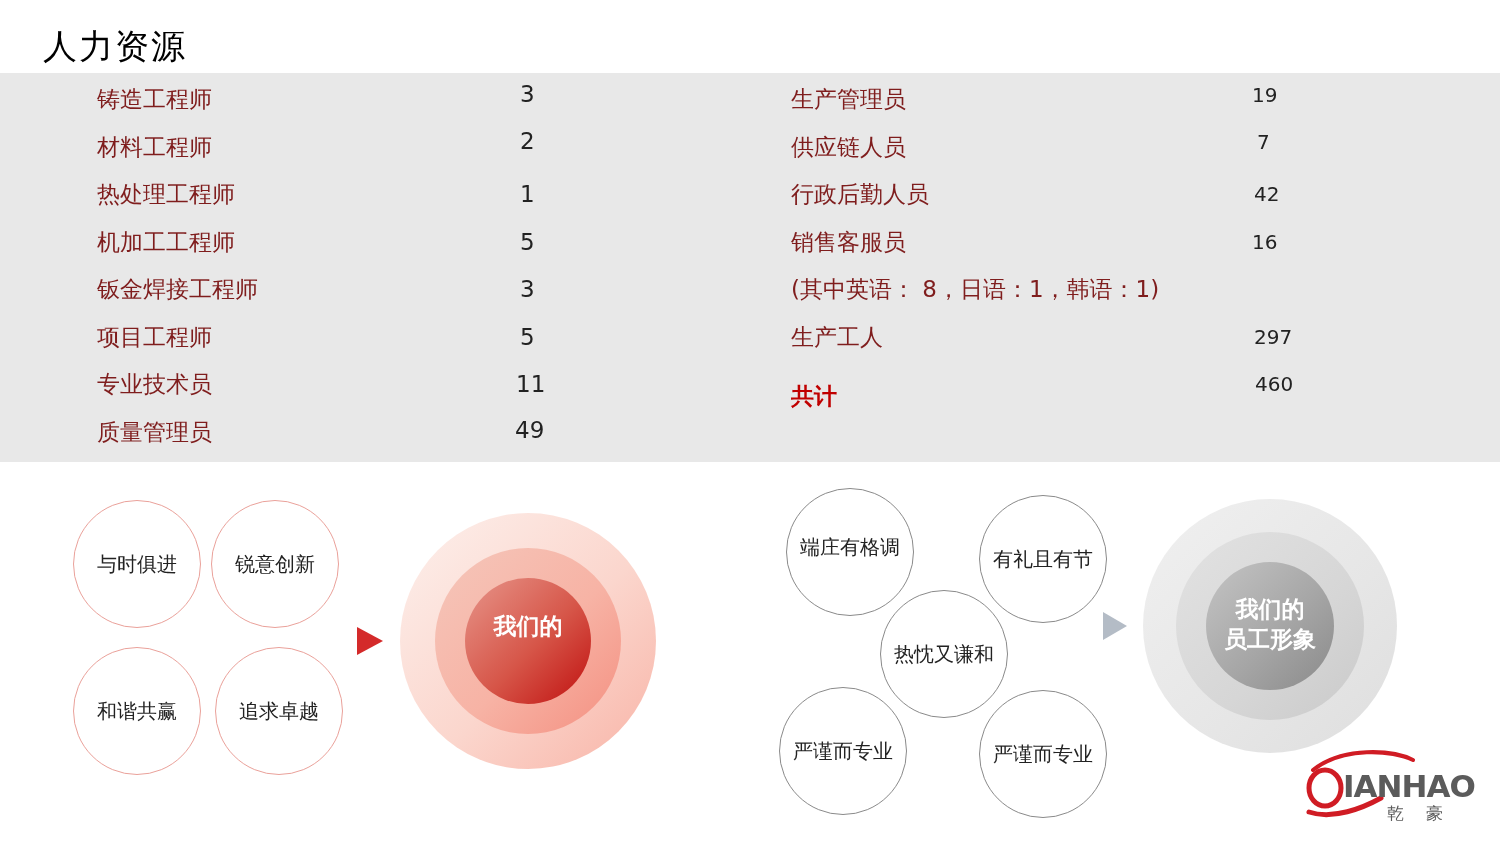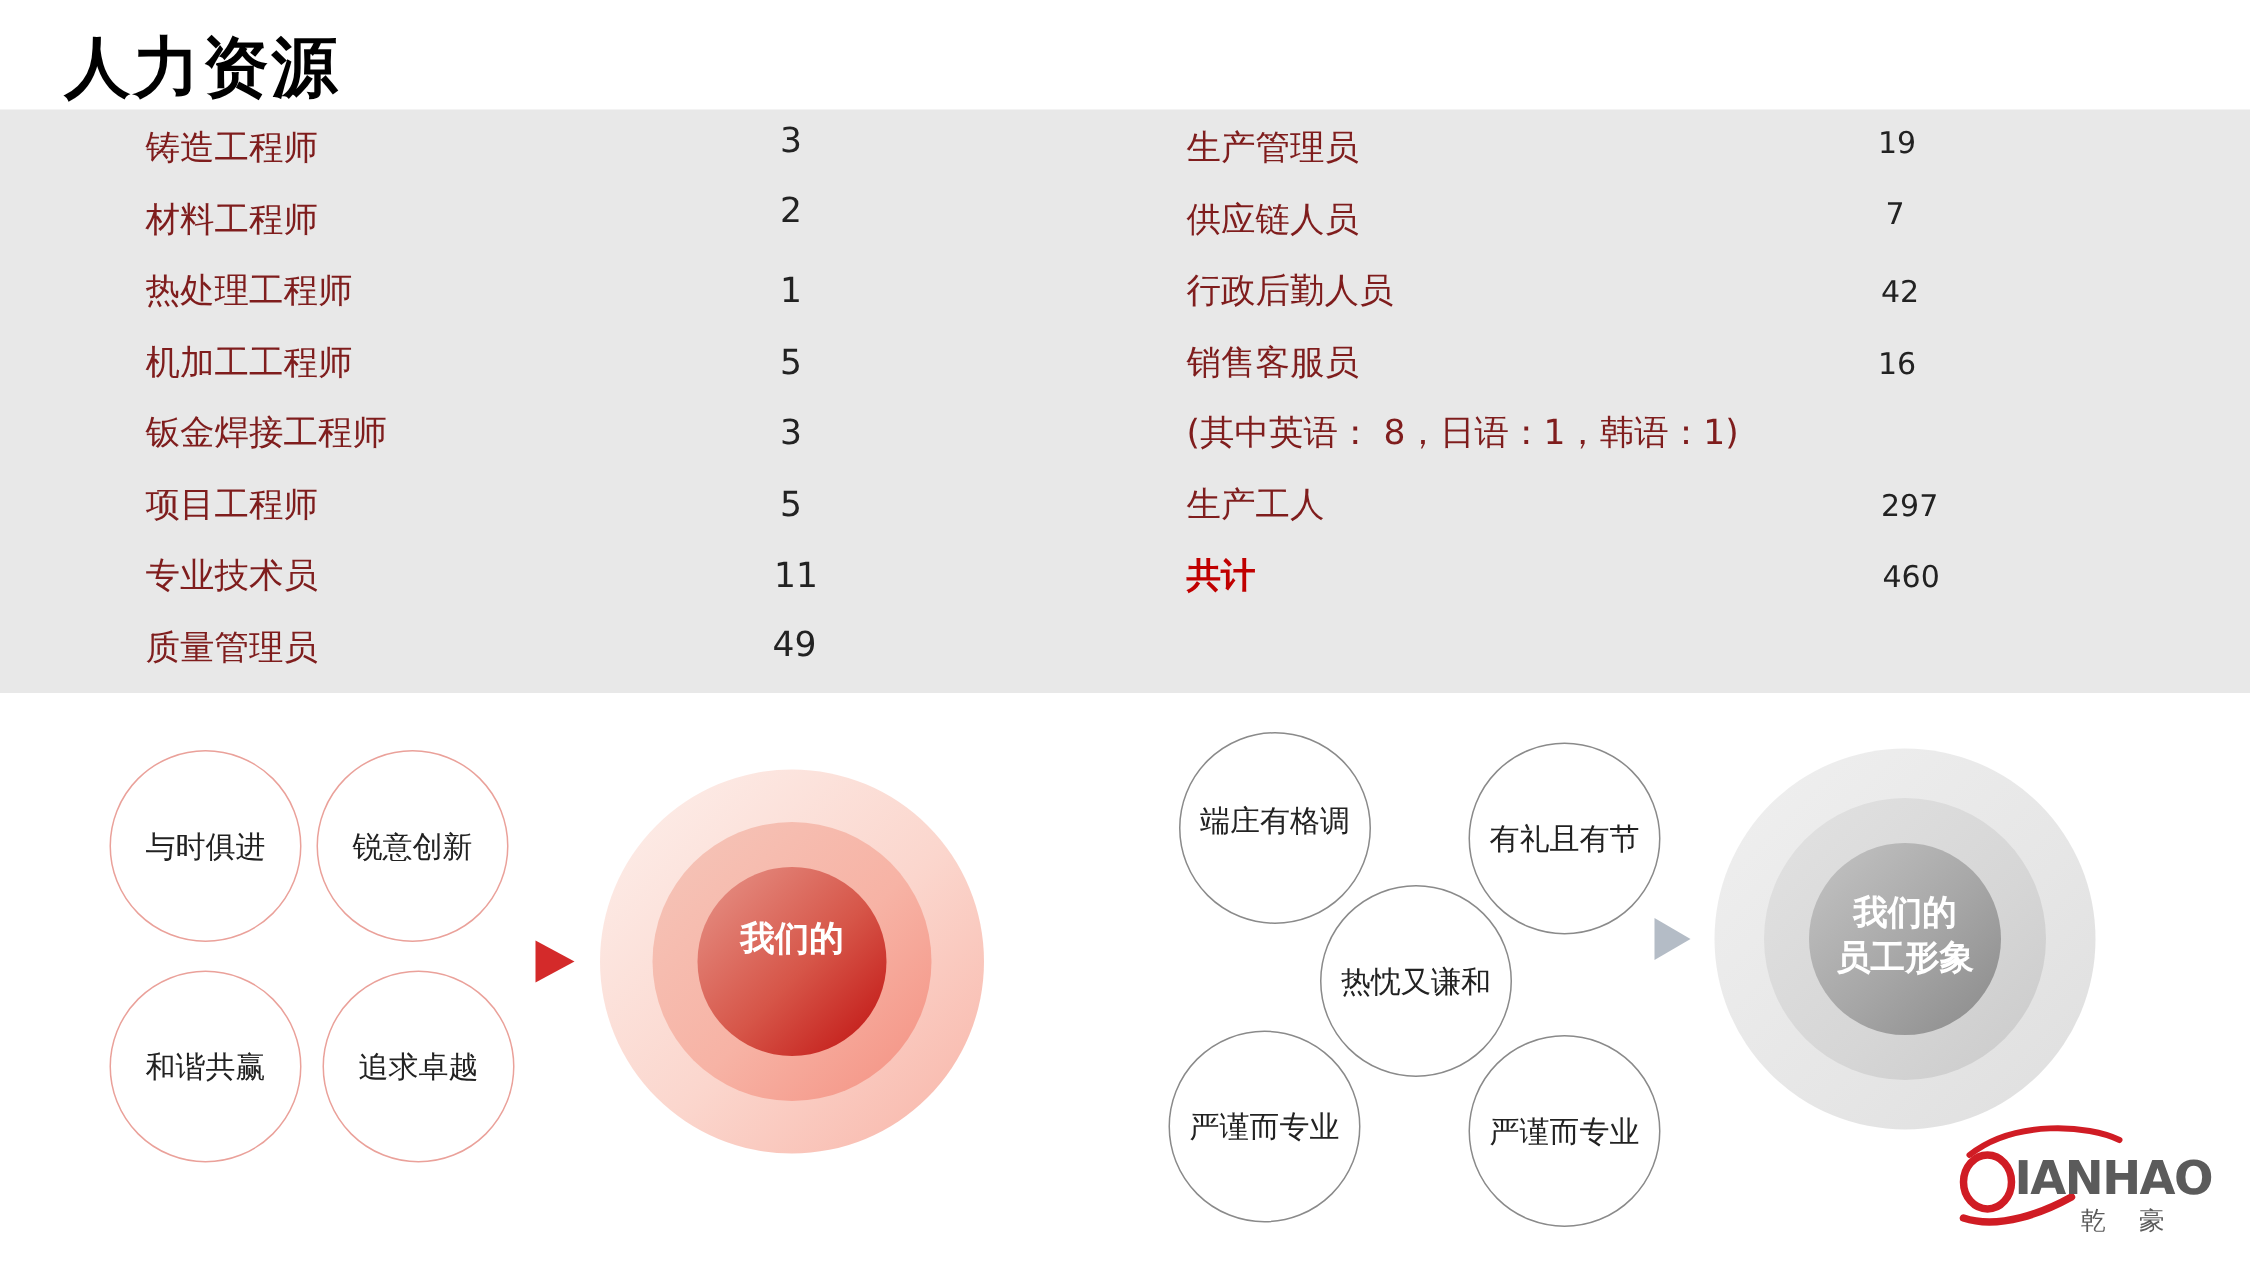--- a/index.html
+++ b/index.html
@@ -1,33 +1,33 @@
 <!DOCTYPE html>
 <html><head>
   <meta charset="utf-8">
   <style>
     * { margin: 0; padding: 0; box-sizing: border-box; }
     html, body { width: 1500px; height: 843px; background: #ffffff; overflow: hidden; }
     body { position: relative; font-family: "DejaVu Sans", "Liberation Sans", sans-serif; color: #222; }
 
     .page-title {
       position: absolute; left: 43px; top: 22px;
-      font-size: 44px; font-weight: bold; color: #000; letter-spacing: 2px;
+      font-size: 34px; font-weight: normal; color: #000; letter-spacing: 2px;
       line-height: 48px;
     }
 
     .stats-panel {
       position: absolute; left: 0; top: 73px; width: 1500px; height: 389px;
       background: #e8e8e8;
     }
     .stat-row { position: absolute; height: 40px; display: block; }
     .stat-label { position: absolute; font-size: 23px; color: #7f1d1d; white-space: nowrap; line-height: 40px; }
     .stat-value { position: absolute; font-size: 23px; color: #222; white-space: nowrap; line-height: 40px; }
     .stat-value.small { font-size: 20px; }
-    .stat-label.total { color: #c00000; font-weight: bold; }
+    .stat-label.total { color: #c00000; font-weight: bold; margin-top: 12px; }
 
     
     .col-left .stat-label { left: 97px; }
     .col-left .stat-value { left: 520px; }
     
     .col-right .stat-label { left: 791px; }
     .col-right .stat-value { left: 1252px; }
 
     
     .ring {

